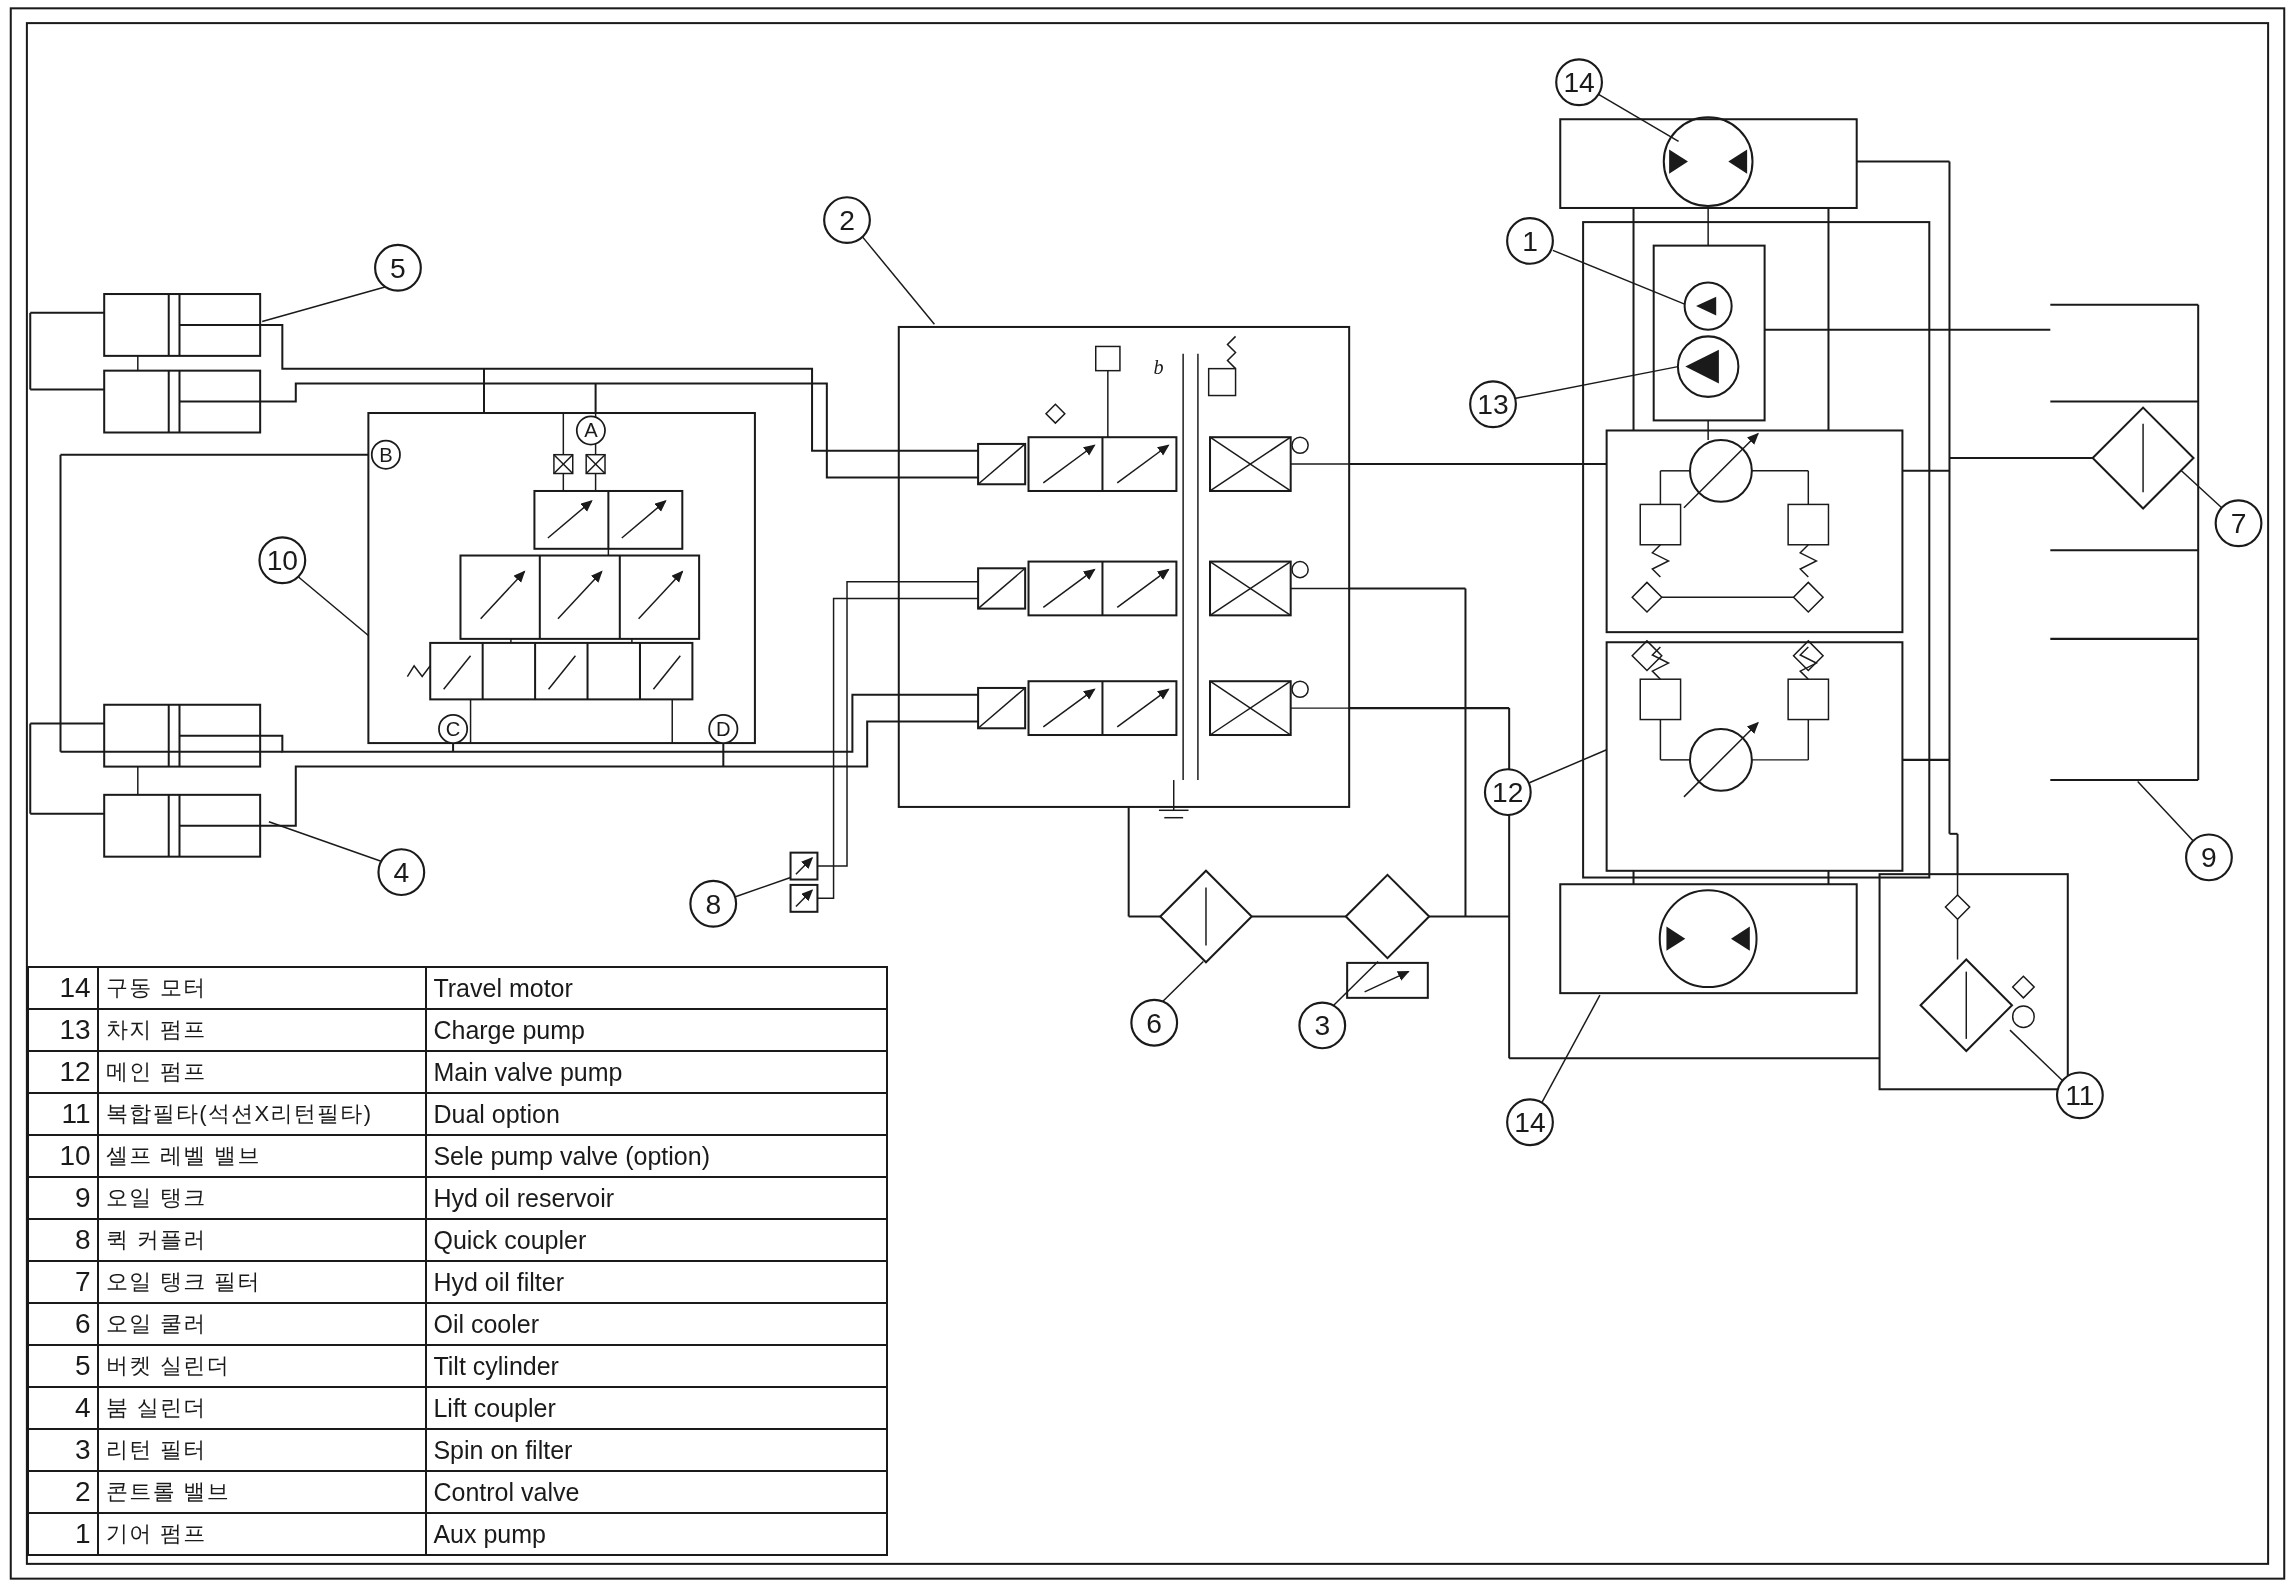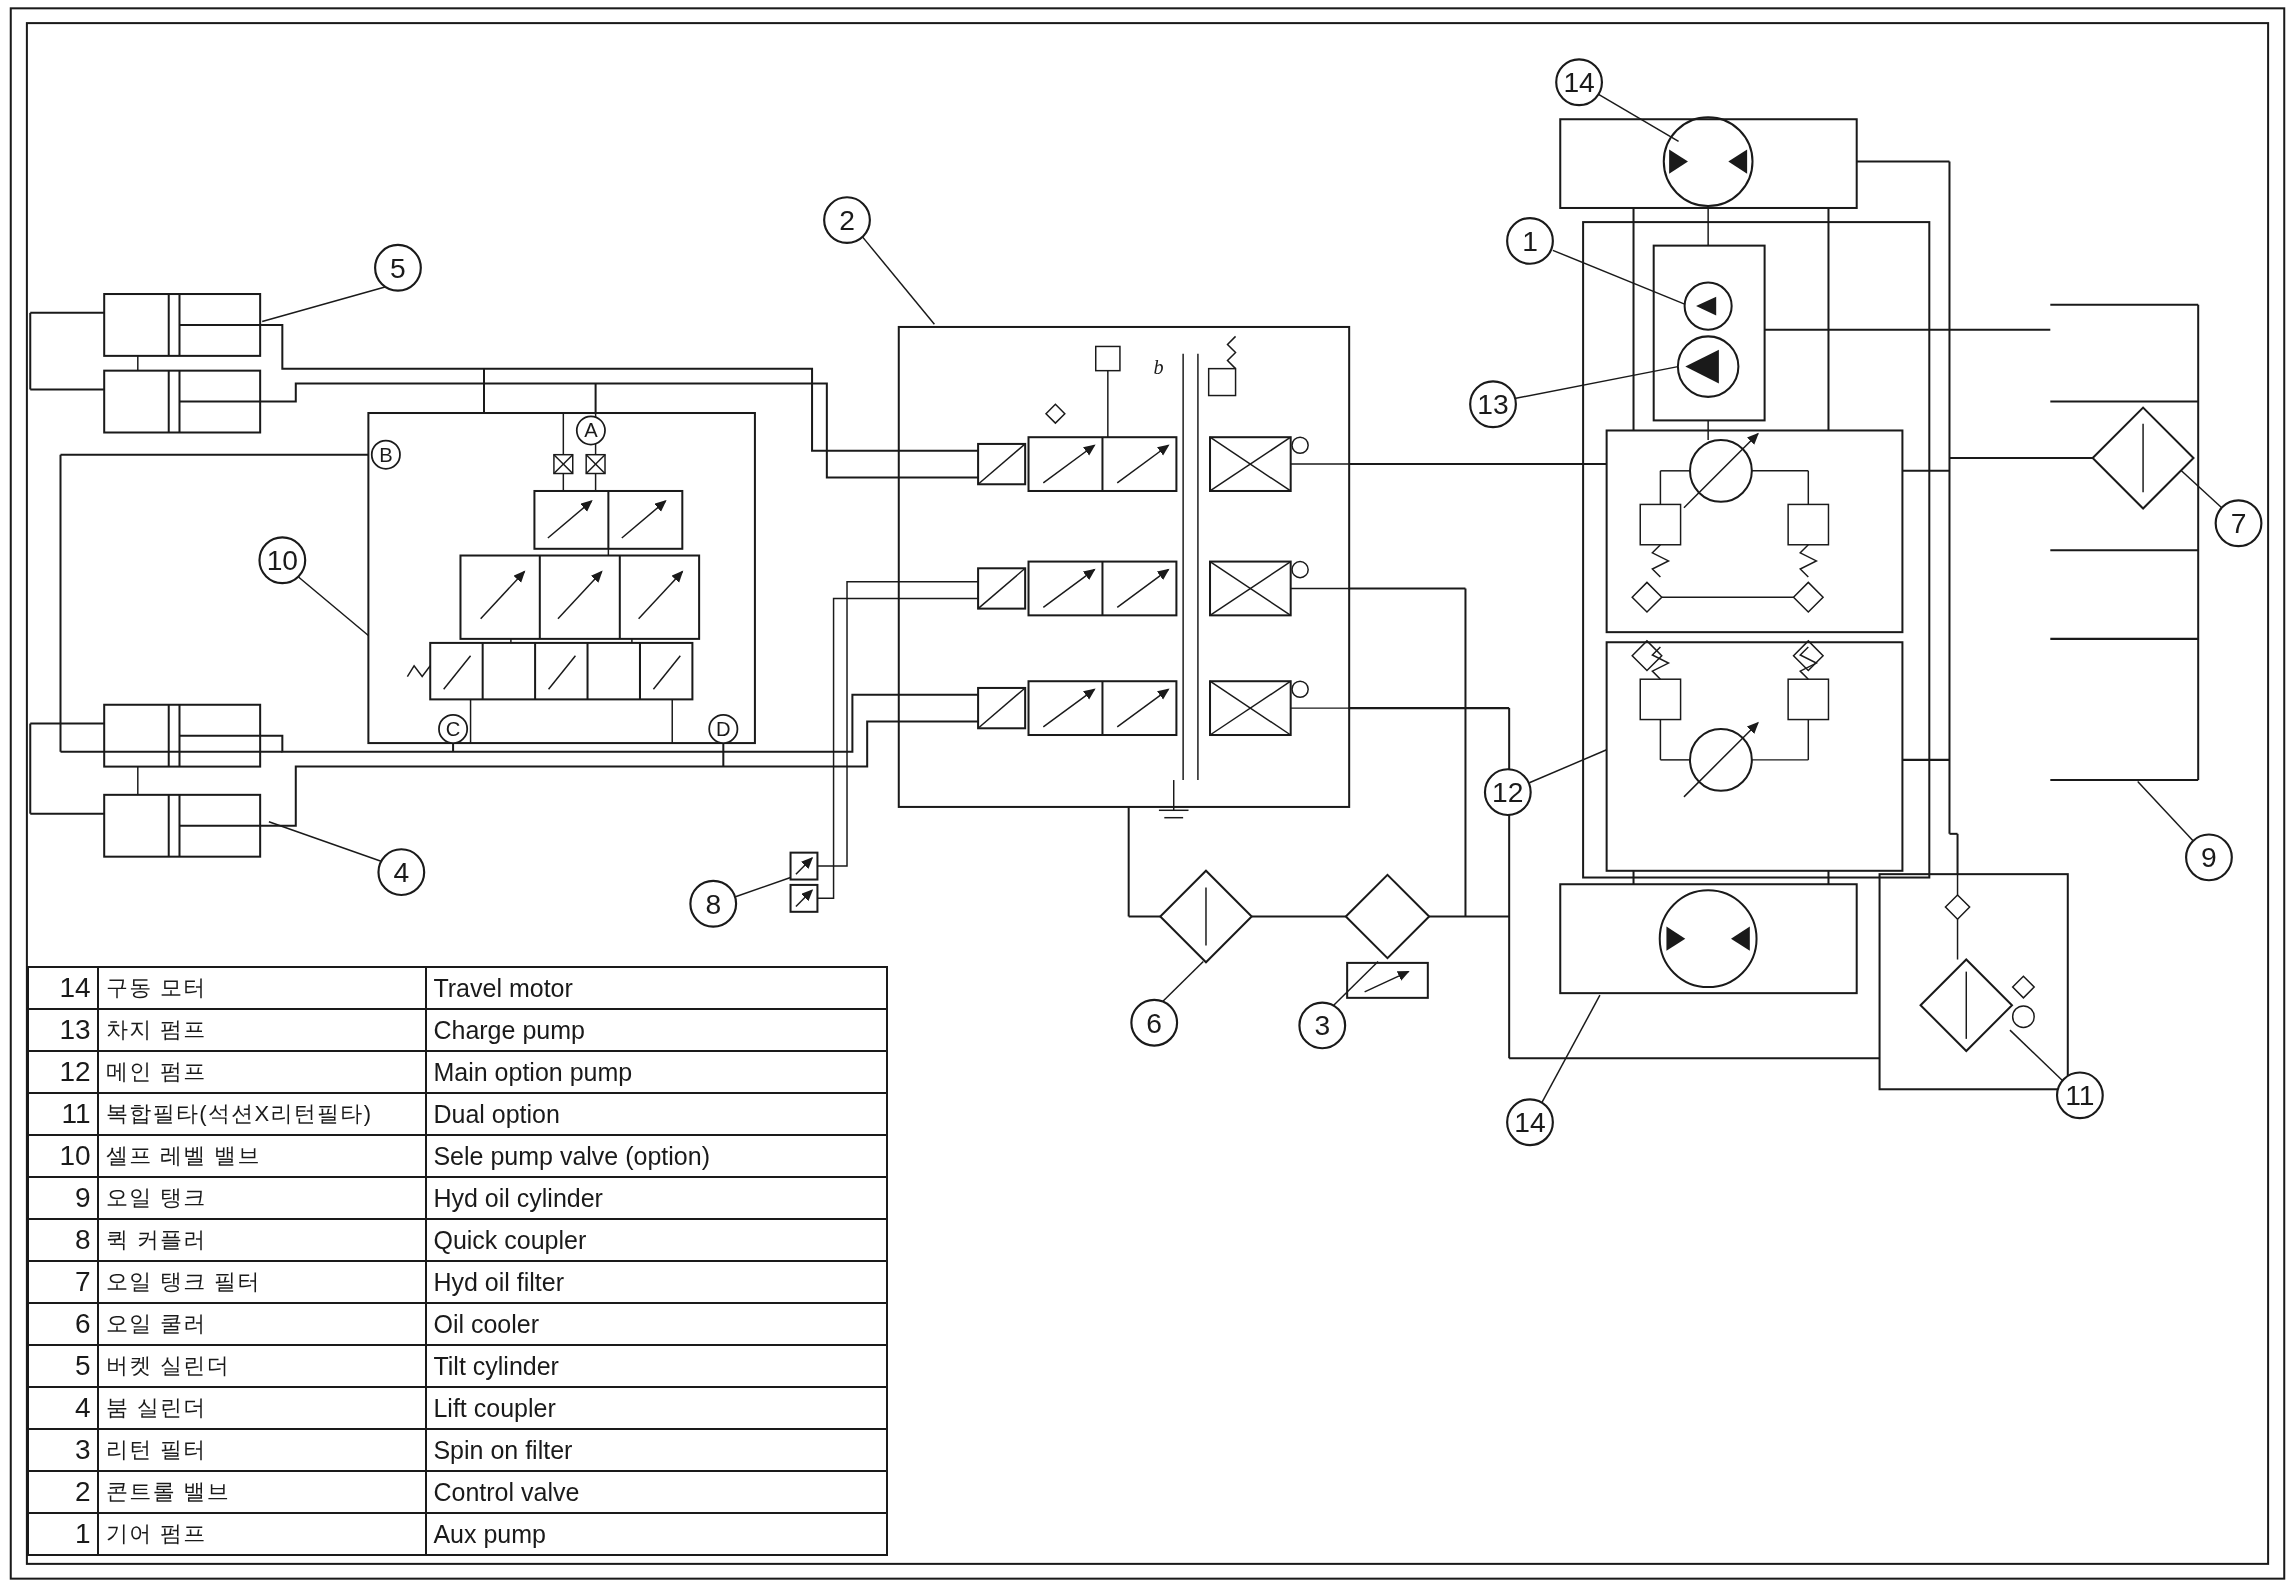--- a/index.html
+++ b/index.html
@@ -437,36 +437,36 @@
       <td class="en">Travel motor</td>
     </tr>
     <tr>
       <td class="no">13</td>
       <td class="kr">차지 펌프</td>
       <td class="en">Charge pump</td>
     </tr>
     <tr>
       <td class="no">12</td>
       <td class="kr">메인 펌프</td>
-      <td class="en">Main option pump</td>
+      <td class="en">Main valve pump</td>
     </tr>
     <tr>
       <td class="no">11</td>
       <td class="kr">복합필타(석션X리턴필타)</td>
       <td class="en">Dual option</td>
     </tr>
     <tr>
       <td class="no">10</td>
       <td class="kr">셀프 레벨 밸브</td>
       <td class="en">Sele pump valve (option)</td>
     </tr>
     <tr>
       <td class="no">9</td>
       <td class="kr">오일 탱크</td>
-      <td class="en">Hyd oil cylinder</td>
+      <td class="en">Hyd oil reservoir</td>
     </tr>
     <tr>
       <td class="no">8</td>
       <td class="kr">퀵 커플러</td>
       <td class="en">Quick coupler</td>
     </tr>
     <tr>
       <td class="no">7</td>
       <td class="kr">오일 탱크 필터</td>
       <td class="en">Hyd oil filter</td>

